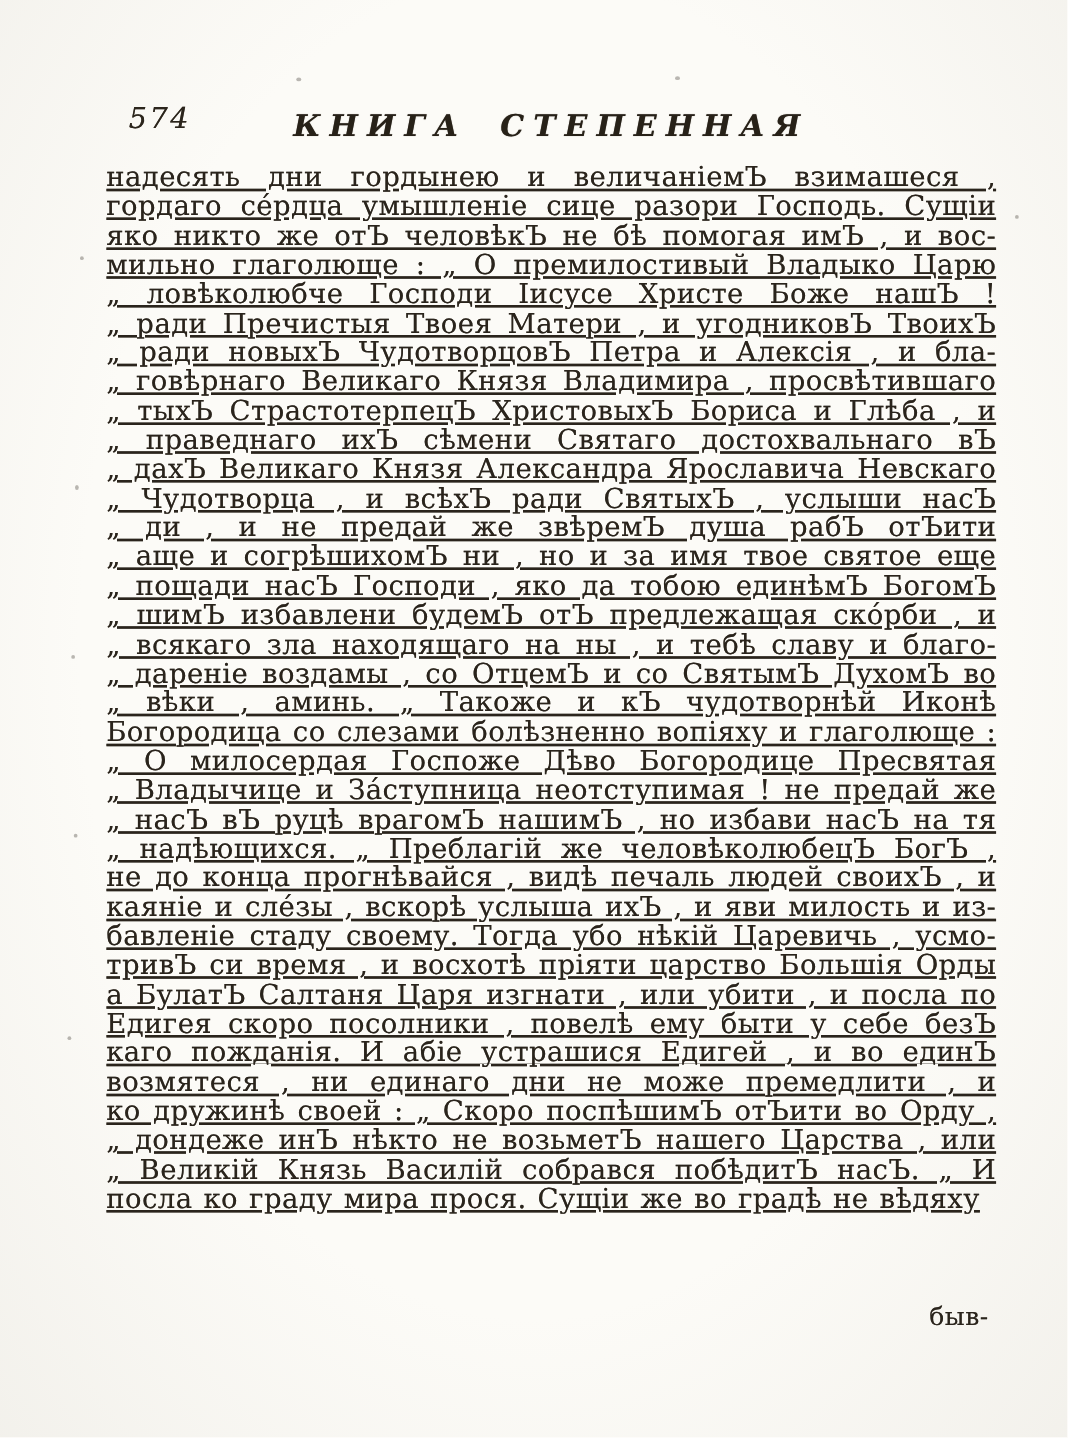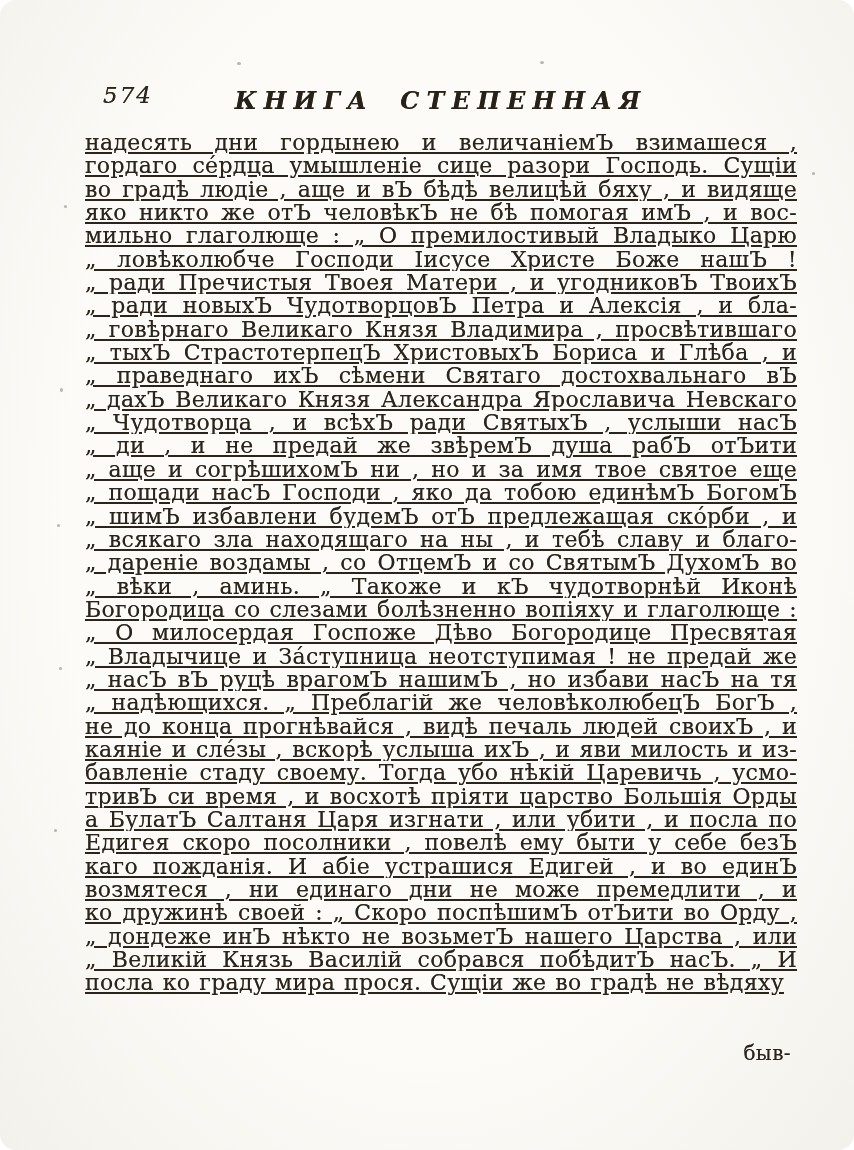--- a/index.html
+++ b/index.html
@@ -10,21 +10,20 @@
   .page {
     position: relative;
     width: 854px;
     height: 1150px;
     background:
       radial-gradient(ellipse at 50% 45%, rgba(255,255,255,0) 60%, rgba(225,222,214,0.35) 100%),
       #fcfbf7;
     overflow: hidden;
     font-family: "DejaVu Serif", "Liberation Serif", serif;
     color: #2a241c;
-    border-radius: 16px;
   }
   .header {
     position: absolute;
     top: 74px;
     left: 85px;
     width: 712px;
     height: 34px;
   }
   .pagenum {
     position: absolute;
@@ -107,21 +106,20 @@
 <div class="page">
 
   <div class="header">
     <span class="pagenum">574</span>
     <span class="running-title">КНИГА СТЕПЕННАЯ</span>
   </div>
 
   <div class="body-text">
       <div class="line">надесять дни гордынею и величаніемЪ взимашеся , егоже</div>
       <div class="line">гордаго се́рдца умышленіе сице разори Господь. Сущіи же</div>
-      <div class="line">во градѣ людіе , аще и вЪ бѣдѣ велицѣй бяху , и видяще</div>
       <div class="line">яко никто же отЪ человѣкЪ не бѣ помогая имЪ , и вос-</div>
       <div class="line">мильно глаголюще : „ О премилостивый Владыко Царю че-</div>
       <div class="line">„ ловѣколюбче Господи Іисусе Христе Боже нашЪ ! молитвЪ</div>
       <div class="line">„ ради Пречистыя Твоея Матери , и угодниковЪ ТвоихЪ</div>
       <div class="line">„ ради новыхЪ ЧудотворцовЪ Петра и Алексія , и бла-</div>
       <div class="line">„ говѣрнаго Великаго Князя Владимира , просвѣтившаго свя-</div>
       <div class="line">„ тыхЪ СтрастотерпецЪ ХристовыхЪ Бориса и Глѣба , и</div>
       <div class="line">„ праведнаго ихЪ сѣмени Святаго достохвальнаго вЪ побѣ-</div>
       <div class="line">„ дахЪ Великаго Князя Александра Ярославича Невскаго</div>
       <div class="line">„ Чудотворца , и всѣхЪ ради СвятыхЪ , услыши насЪ Госпо-</div>

